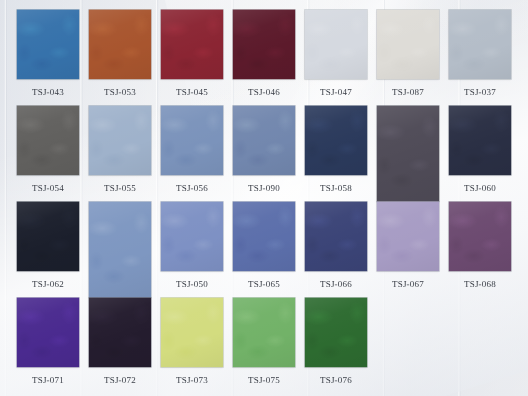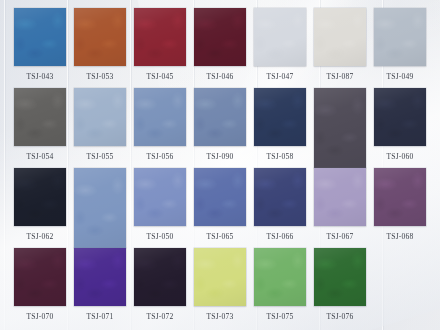--- a/index.html
+++ b/index.html
@@ -175,21 +175,21 @@
       <div class="cell">
         <div class="chip" style="background-color: rgb(213, 217, 224);"></div>
         <div class="chip-label">TSJ-047</div>
       </div>
       <div class="cell">
         <div class="chip" style="background-color: rgb(222, 220, 215);"></div>
         <div class="chip-label">TSJ-087</div>
       </div>
       <div class="cell">
         <div class="chip" style="background-color: rgb(180, 189, 200);"></div>
-        <div class="chip-label">TSJ-049</div>
+        <div class="chip-label">TSJ-037</div>
       </div>
       <div class="cell">
         <div class="chip" style="background-color: rgb(97, 96, 94);"></div>
         <div class="chip-label">TSJ-054</div>
       </div>
       <div class="cell">
         <div class="chip" style="background-color: rgb(159, 178, 203);"></div>
         <div class="chip-label">TSJ-055</div>
       </div>
       <div class="cell">
@@ -232,24 +232,20 @@
       </div>
       <div class="cell">
         <div class="chip" style="background-color: rgb(167, 156, 196);"></div>
         <div class="chip-label">TSJ-067</div>
       </div>
       <div class="cell">
         <div class="chip" style="background-color: rgb(108, 74, 112);"></div>
         <div class="chip-label">TSJ-068</div>
       </div>
       <div class="cell">
-        <div class="chip" style="background-color: rgb(74, 31, 53);"></div>
-        <div class="chip-label">TSJ-070</div>
-      </div>
-      <div class="cell">
         <div class="chip" style="background-color: rgb(74, 42, 143);"></div>
         <div class="chip-label">TSJ-071</div>
       </div>
       <div class="cell">
         <div class="chip" style="background-color: rgb(36, 28, 46);"></div>
         <div class="chip-label">TSJ-072</div>
       </div>
       <div class="cell">
         <div class="chip" style="background-color: rgb(211, 220, 127);"></div>
         <div class="chip-label">TSJ-073</div>

